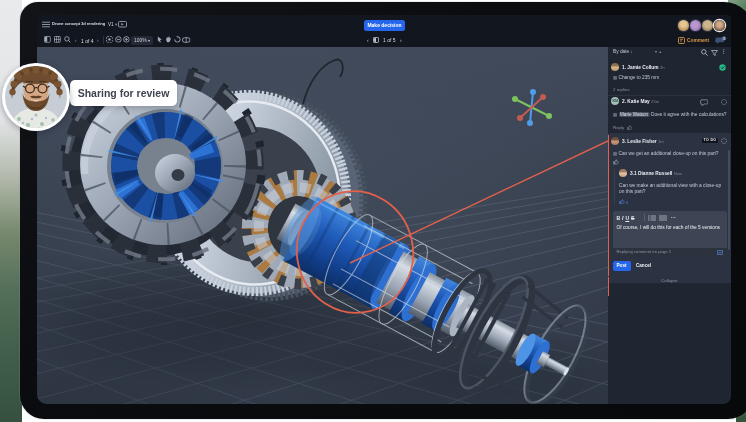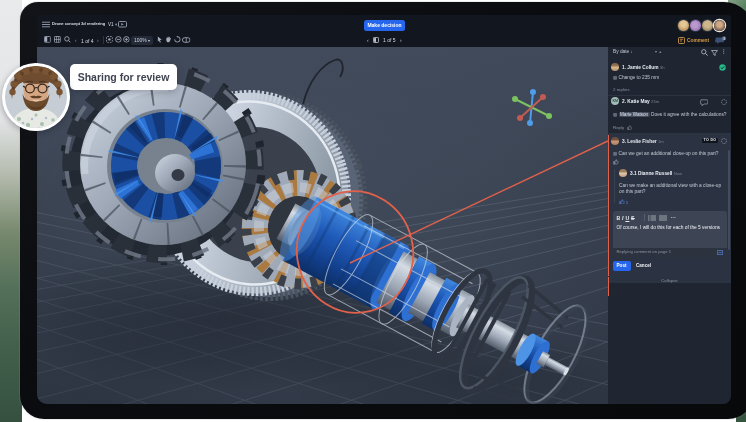--- a/index.html
+++ b/index.html
@@ -29,21 +29,21 @@
 .actcard{left:0;top:87px;width:123px;height:149px;background:#2b3242}
 .redbar{left:0;top:88px;width:1.2px;height:161px;background:#e2614b}
 .todo{background:#10141c;border-radius:1.5px;color:#e8ecf2;font-weight:bold;font-size:3.6px;letter-spacing:.3px;text-align:center;line-height:5.5px}
 .mention{background:#434c5c;border-radius:2px;color:#e2e7ee;padding:0 1.5px;font-size:4.6px}
 .compose{left:4.5px;top:164px;width:114px;height:37px;background:#3d4554;border-radius:2.5px 2.5px 0 0;color:#e6eaf1}
 .cstrip{left:4.5px;top:201px;width:114px;height:8.5px;background:#2c333f;border-radius:0 0 2.5px 2.5px;color:#8b93a2;font-size:4.2px;line-height:8.5px}
 .post{left:4.5px;top:214px;width:18px;height:9.5px;background:#2566ec;border-radius:2px;color:#fff;font-weight:bold;font-size:4.6px;text-align:center;line-height:9.5px}
 .cancel{left:28px;top:214px;color:#eef1f5;font-weight:bold;font-size:4.6px;line-height:9.5px}
 
 .ovav{left:2px;top:63px;width:68px;height:68px;border-radius:50%;background:#fff;box-shadow:0 2px 6px rgba(20,25,35,.35)}
-.ovlabel{left:70px;top:64px;width:107px;height:26px;background:#fff;border-radius:5px;box-shadow:0 2px 7px rgba(20,25,35,.28);color:#3f4450;font-weight:bold;font-size:10.5px;text-align:center;line-height:26px}
+.ovlabel{left:70px;top:80px;width:107px;height:26px;background:#fff;border-radius:5px;box-shadow:0 2px 7px rgba(20,25,35,.28);color:#3f4450;font-weight:bold;font-size:10.5px;text-align:center;line-height:26px}
 svg{display:block}
 .isvg{display:inline-block;vertical-align:-1px}
 </style></head>
 <body>
 <div class="abs bgL"></div>
 <div class="abs bgTR"></div>
 <div class="abs bgBR"></div>
 <div class="abs laptop"></div>
 <div class="abs screen">
 

